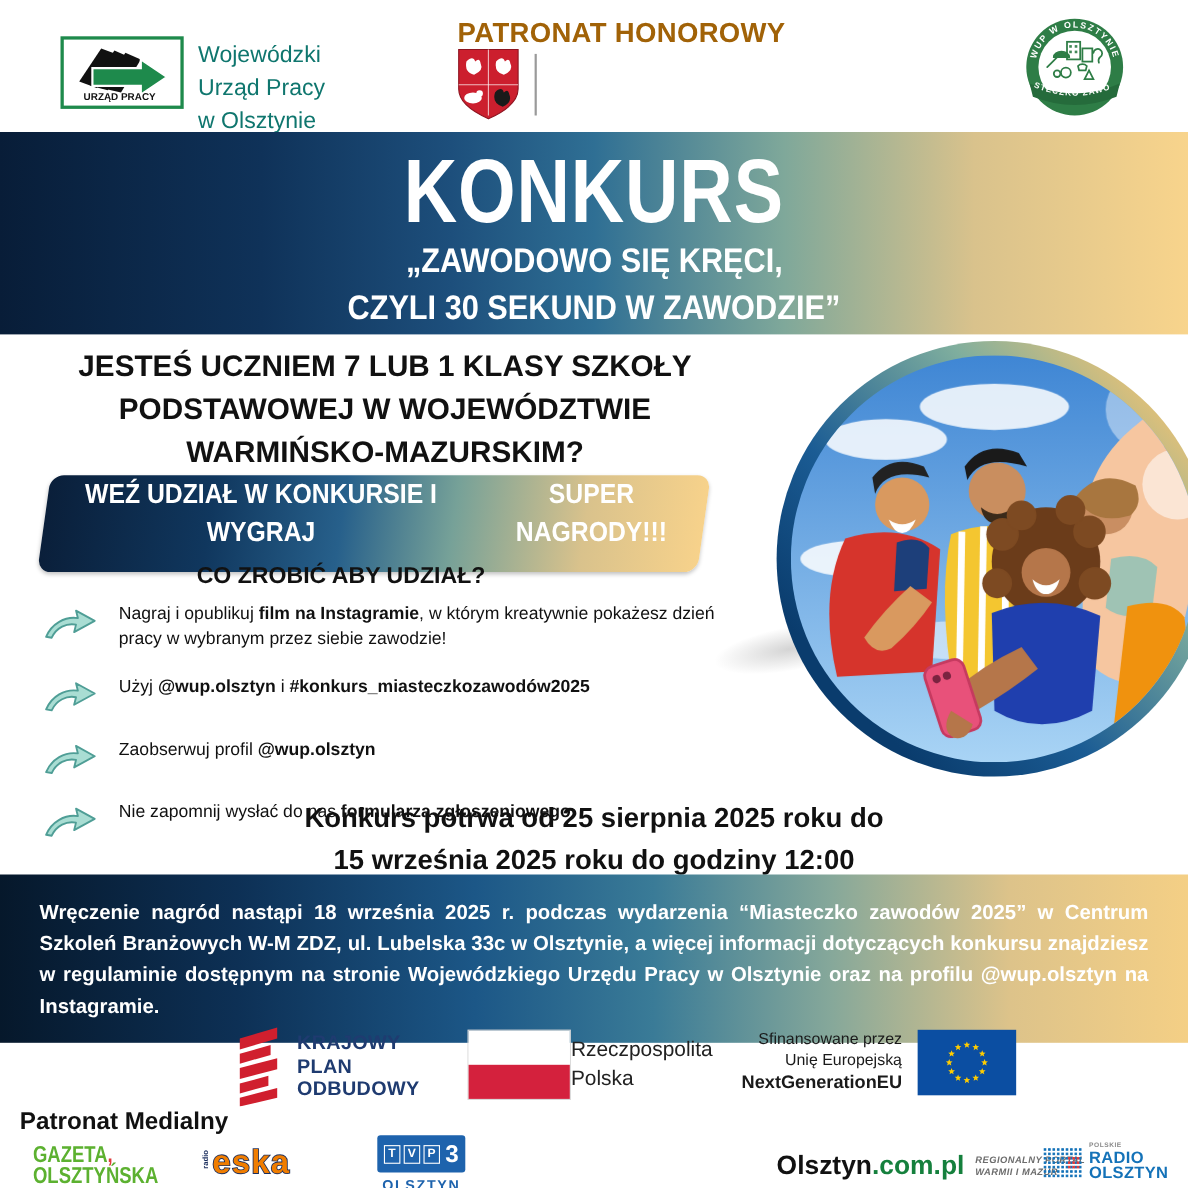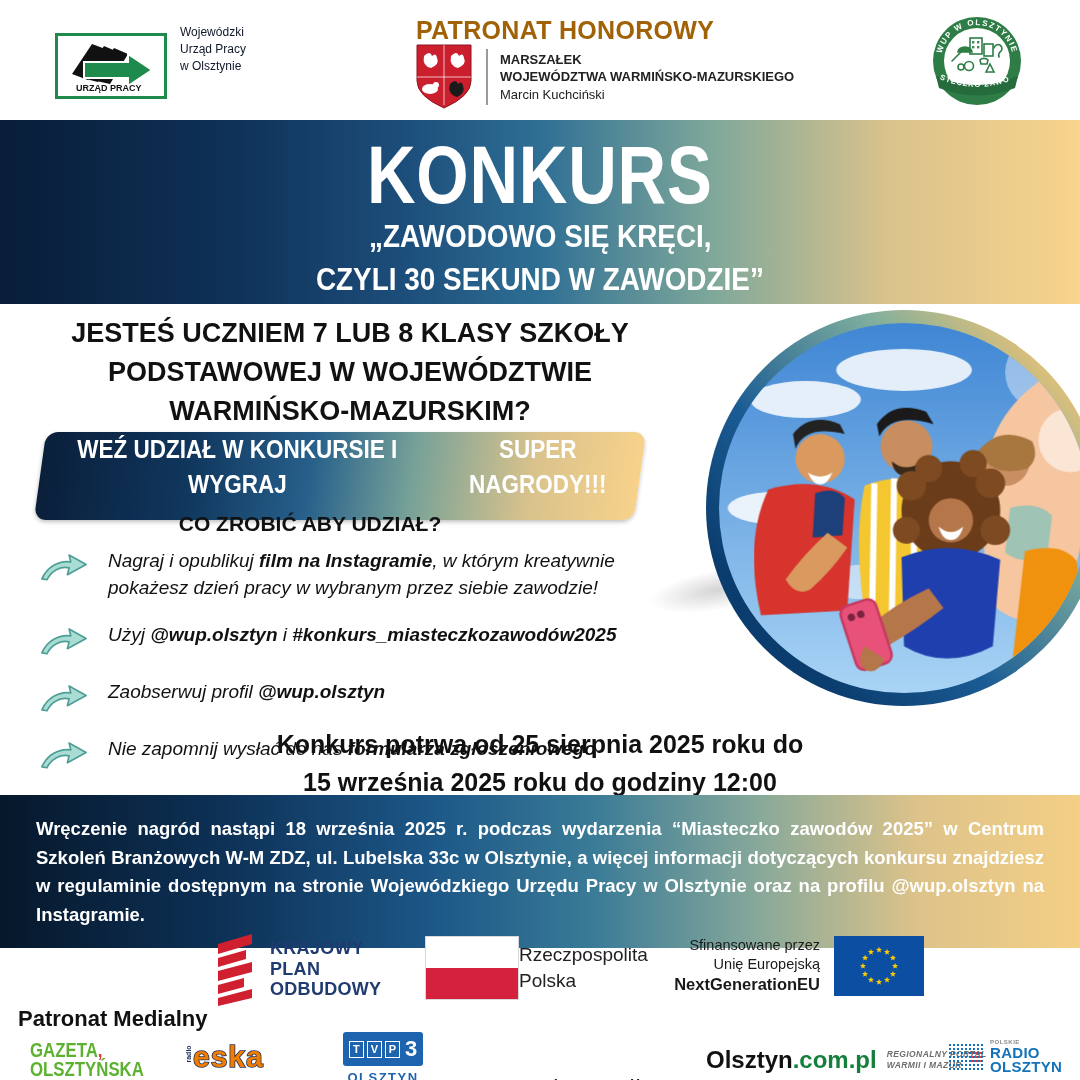--- a/index.html
+++ b/index.html
@@ -6,21 +6,21 @@
   html,body { width:1080px; height:1080px; }
   body {
     font-family:"Liberation Sans","DejaVu Sans",sans-serif;
     background:#ffffff; position:relative; overflow:hidden;
   }
   .abs { position:absolute; }
 
   
   #header { left:0; top:0; width:1080px; height:120px; background:#fff; }
   .wup-box { left:55px; top:33px; width:112px; height:66px; border:3px solid #1e8a4c; background:#fff; }
-  .wup-org { left:180px; top:24px; font-size:12px; color:#0f172a; line-height:1.42; }
+  .wup-org { left:180px; top:35px; font-size:21px; color:#0f766e; line-height:1.42; }
   .patronat-head { left:416px; top:16px; font-size:25px; font-weight:800; color:#a16207; letter-spacing:.3px; }
   .marszalek-group { left:416px; top:44px; display:flex; align-items:center; }
   .marszalek-sep { width:2px; height:56px; background:#9a9a9a; margin:0 12px 0 14px; }
   .marszalek-lines { font-size:13px; color:#222; line-height:1.35; }
   .marszalek-lines .b { font-weight:800; }
 
   
   #title-banner {
     left:0; top:120px; width:1080px; height:184px;
     background:linear-gradient(90deg,#081d38 0%,#0f3259 22%,#1d4f7c 38%,#2f6f94 50%,#7fa89a 66%,#d9c28c 82%,#f8d48c 100%);
@@ -38,21 +38,21 @@
   .cta-bg { position:absolute; inset:0; transform:skewX(-8deg); border-radius:12px;
     background:linear-gradient(90deg,#0a1f3a 0%,#10375e 25%,#27608b 45%,#76a198 62%,#d9c28c 82%,#f7d28b 100%);
     box-shadow:0 2px 4px rgba(0,0,0,.25); }
   .cta-text { position:absolute; inset:0; display:flex; flex-direction:row; justify-content:center;
     text-align:center; color:#fff; font-weight:800; font-size:25px; line-height:1.4; }
   .howto { left:0px; top:512px; width:620px; text-align:center;
     font-size:21px; font-weight:800; color:#111; }
   .bullets { left:38px; top:548px; width:650px; display:flex; flex-direction:column; gap:21px; }
   .bullet { display:flex; align-items:flex-start; gap:18px; }
   .bullet svg.arrow { width:52px; height:34px; flex:0 0 52px; margin-top:2px; }
-  .bullet-text { font-size:19px; color:#111; line-height:1.4;font-style:italic; }
+  .bullet-text { font-size:16px; color:#111; line-height:1.4; }
   .bullet-text b { font-weight:800; }
   .dates { left:0; top:726px; width:1080px; text-align:center;
     font-size:25px; font-weight:800; color:#111; line-height:1.5; }
 
   
   .photo-shadow { left:648px; top:570px; width:140px; height:40px;
     background:radial-gradient(ellipse at center, rgba(60,60,60,.22), rgba(0,0,0,0) 70%);
     transform:rotate(-10deg); }
   .photo-ring { left:706px; top:310px; width:396px; height:396px; border-radius:50%;
     background:linear-gradient(48deg,#0a3c6d 18%,#1b5c94 40%,#7fae9e 68%,#e8c276 88%,#f6cf7d 100%); }
@@ -141,25 +141,20 @@
         <path d="M8,12 q6,-6 8,0 q4,-4 5,2 q3,6 -6,10 q-9,-2 -7,-12z"></path>
         <path d="M35,12 q6,-6 8,0 q4,-4 5,2 q3,6 -6,10 q-9,-2 -7,-12z"></path>
         <ellipse cx="14" cy="45" rx="8" ry="5"></ellipse>
         <circle cx="20" cy="41" r="3"></circle>
       </g>
       <g fill="#1a1a1a">
         <path d="M34,40 q6,-6 8,0 q4,-4 5,2 q3,7 -6,11 q-10,-3 -7,-13z"></path>
       </g>
     </svg>
     <div class="marszalek-sep"></div>
-    <div class="marszalek-lines">
-      <div class="b">MARSZAŁEK</div>
-      <div class="b">WOJEWÓDZTWA WARMIŃSKO-MAZURSKIEGO</div>
-      <div>Marcin Kuchciński</div>
-    </div>
   </div>
 
   <div class="abs" style="left:928px; top:14px;">
     <svg width="98" height="98" viewBox="0 0 98 98">
       <circle cx="49" cy="47" r="44" fill="#2e7d46"></circle>
       <circle cx="49" cy="47" r="33" fill="#fff"></circle>
       <defs>
           <path id="arcTop" d="M13,47 a36,36 0 0 1 72,0"></path>
         </defs>
       <text font-size="8" font-weight="bold" fill="#fff" letter-spacing="1.5">
@@ -197,21 +192,21 @@
   <div class="title-main">
     <span class="cond">KONKURS</span>
   </div>
   <div class="title-sub">
     <div><span class="cond2">„ZAWODOWO SIĘ KRĘCI,</span></div>
     <div><span class="cond2">CZYLI 30 SEKUND W ZAWODZIE”</span></div>
   </div>
 </div>
 
 <div class="question abs">
-  <div>JESTEŚ UCZNIEM 7 LUB 8 KLASY SZKOŁY</div>
+  <div>JESTEŚ UCZNIEM 7 LUB 1 KLASY SZKOŁY</div>
   <div>PODSTAWOWEJ W WOJEWÓDZTWIE</div>
   <div>WARMIŃSKO-MAZURSKIM?</div>
 </div>
 
 <div class="cta-wrap abs">
   <div class="cta-bg"></div>
   <div class="cta-text">
     <div><span class="cond2">WEŹ UDZIAŁ W KONKURSIE I WYGRAJ</span></div>
     <div><span class="cond2">SUPER NAGRODY!!!</span></div>
   </div>

